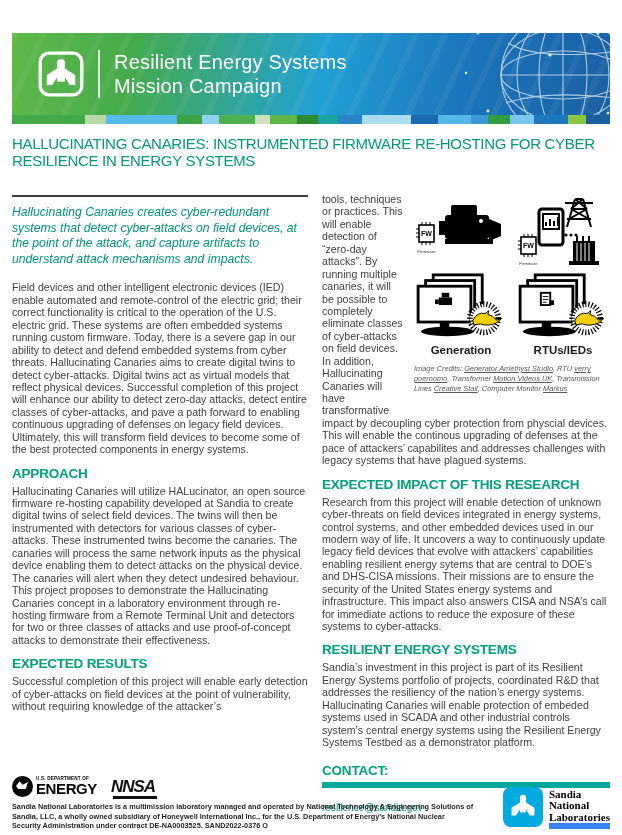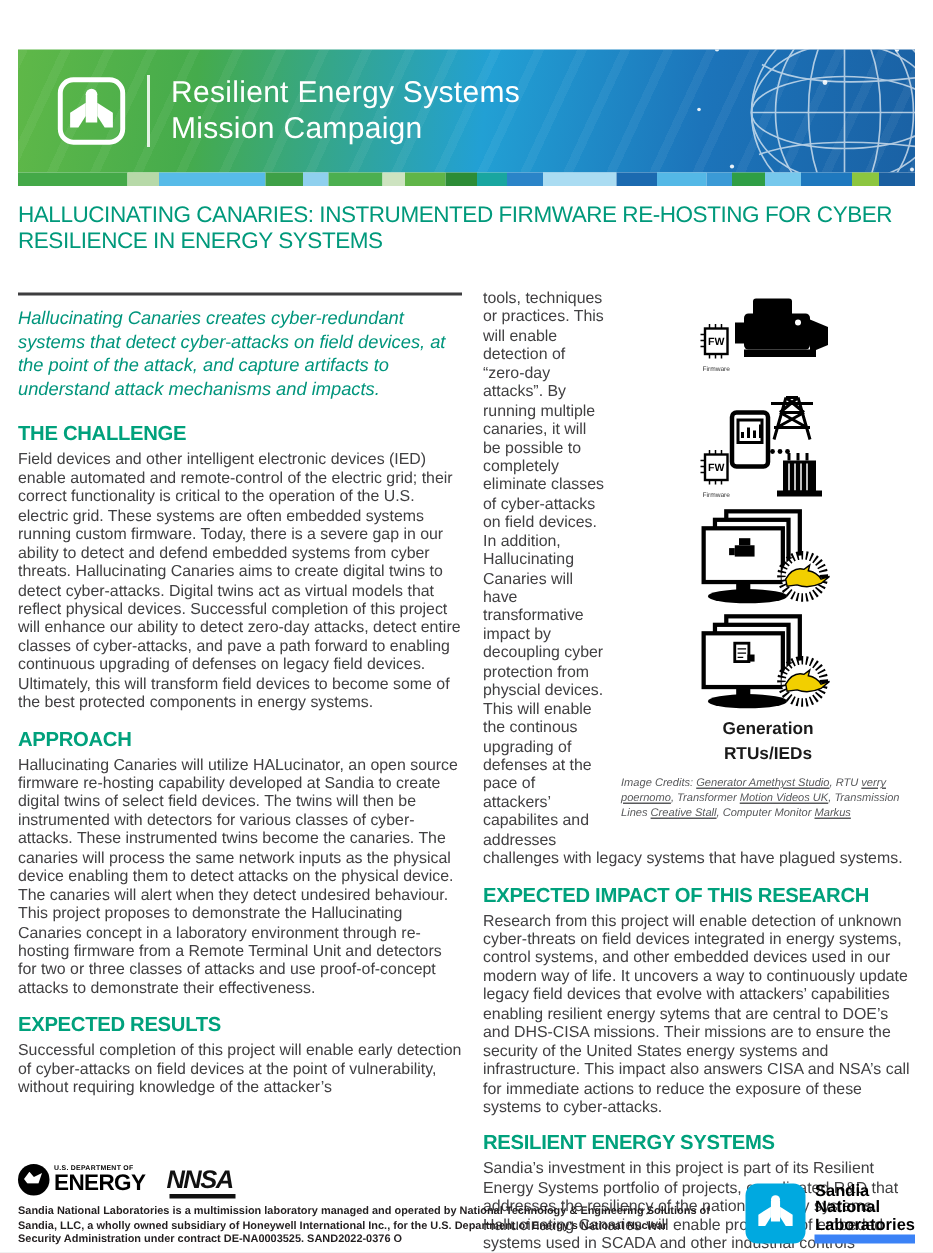--- a/index.html
+++ b/index.html
@@ -24,21 +24,21 @@
   
   .columns{position:absolute;left:12px;top:193px;width:598px;display:flex;gap:14px;}
   .col-left{width:296px;flex:0 0 296px;}
   .col-right{width:288px;flex:0 0 288px;}
   .intro-rule{height:2px;background:#3d3d3f;margin:2px 0 8px 0;}
   p.intro{margin:0 0 14px 0;font-style:italic;color:#00957c;font-size:12.2px;line-height:1.28;font-weight:500;}
   h2.sec{margin:10px 0 4px 0;font-size:13.5px;font-weight:700;letter-spacing:-.2px;color:#00a17c;clear:both;}
   p.body{margin:0 0 6px 0;font-size:10.6px;line-height:1.175;color:#414042;}
   
   .figure{float:right;width:196px;margin:2px 0 4px 10px;}
-  .icon-grid{display:grid;grid-template-columns:1fr;column-gap:8px;row-gap:4px;}
+  .icon-grid{display:grid;grid-template-columns:1fr 1fr;column-gap:8px;row-gap:4px;}
   .icon-cell{display:flex;align-items:center;justify-content:center;}
   .fig-label{font-size:11.5px;font-weight:700;color:#1a1a1a;text-align:center;margin-top:1px;}
   .credits{margin-top:8px;font-size:7.4px;line-height:1.35;font-style:italic;color:#58595b;}
   .credits .u{text-decoration:underline;}
   
   .contact-bar{height:6px;background:#00a79b;margin:3px 0 9px 0;}
   .contact-email{font-size:10px;color:#00957c;text-decoration:none;}
   
   .footer{position:absolute;left:12px;right:12px;bottom:4px;display:flex;justify-content:space-between;align-items:flex-end;}
   .footer-left{width:462px;}
@@ -46,21 +46,21 @@
   .doe{display:flex;align-items:center;gap:3px;}
   .doe-seal{width:21px;height:21px;border-radius:50%;background:#000;position:relative;flex:0 0 auto;}
   .doe-seal:after{content:"";position:absolute;left:4px;top:5px;width:12px;height:8px;background:#fff;
        clip-path:polygon(0 60%,30% 0,55% 45%,100% 10%,80% 100%,20% 100%);}
   .doe-text{line-height:1;}
   .doe-small{display:block;font-size:4.6px;font-weight:700;color:#000;letter-spacing:.2px;}
   .doe-big{display:block;font-size:15px;font-weight:700;color:#000;letter-spacing:-.4px;}
   .nnsa{font-size:17px;font-weight:700;font-style:italic;color:#111;letter-spacing:-1px;position:relative;}
   .nnsa:after{content:"";position:absolute;left:2px;bottom:-2px;width:100%;height:2.5px;background:#111;}
   .fine-print{font-size:7.3px;line-height:1.32;font-weight:700;color:#231f20;}
-  .sandia-logo{display:flex;align-items:flex-end;gap:6px;padding-bottom:2px;}
+  .sandia-logo{display:flex;align-items:flex-start;gap:6px;padding-bottom:2px;font-family:Liberation Serif, serif;}
   .sandia-sq{width:40px;height:40px;border-radius:8px;background:#00a9e0;display:flex;align-items:center;justify-content:center;}
   .sandia-text{font-size:11px;font-weight:700;color:#000;line-height:1.04;padding-top:2px;}
   .sandia-text .rline{display:inline-block;border-bottom:6px solid #3b82f6;}
   
   svg{display:block;}
   .small-note{font-size:4.4px;fill:#333;}
 </style>
 </head>
 <body>
 
@@ -132,21 +132,20 @@
     </div>
 
   <h1 class="doc-title">HALLUCINATING CANARIES: INSTRUMENTED FIRMWARE RE-HOSTING FOR CYBER RESILIENCE IN ENERGY SYSTEMS</h1>
 
   <div class="columns">
 
     <div class="col-left">
       <div class="intro-rule"></div>
       <p class="intro">Hallucinating Canaries creates cyber-redundant systems that detect cyber-attacks on field devices, at the point of the attack, and capture artifacts to understand attack mechanisms and impacts.</p>
 
-      <h2 class="sec">THE CHALLENGE</h2>
       <p class="body">Field devices and other intelligent electronic devices (IED) enable automated and remote-control of the electric grid; their correct functionality is critical to the operation of the U.S. electric grid.  These systems are often embedded systems running custom firmware.  Today, there is a severe gap in our ability to detect and defend embedded systems from cyber threats. Hallucinating Canaries aims to create digital twins to detect cyber-attacks.  Digital twins act as virtual models that reflect physical devices.  Successful completion of this project will enhance our ability to detect zero-day attacks, detect entire classes of cyber-attacks, and pave a path forward to enabling continuous upgrading of defenses on legacy field devices. Ultimately, this will transform field devices to become some of the best protected components in energy systems.</p>
 
       <h2 class="sec">APPROACH</h2>
       <p class="body">Hallucinating Canaries will utilize HALucinator, an open source firmware re-hosting capability developed at Sandia to create digital twins of select field devices.  The twins will then be instrumented with detectors for various classes of cyber-attacks.  These instrumented twins become the canaries.  The canaries will process the same network inputs as the physical device enabling them to detect attacks on the physical device. The canaries will alert when they detect undesired behaviour. This project proposes to demonstrate the Hallucinating Canaries concept in a laboratory environment through re-hosting firmware from a Remote Terminal Unit and detectors for two or three classes of attacks and use proof-of-concept attacks to demonstrate their effectiveness.</p>
 
       <h2 class="sec">EXPECTED RESULTS</h2>
       <p class="body">Successful completion of this project will enable early detection of cyber-attacks on field devices at the point of vulnerability, without requiring knowledge of the attacker’s</p>
     </div>
 
     <div class="col-right">

